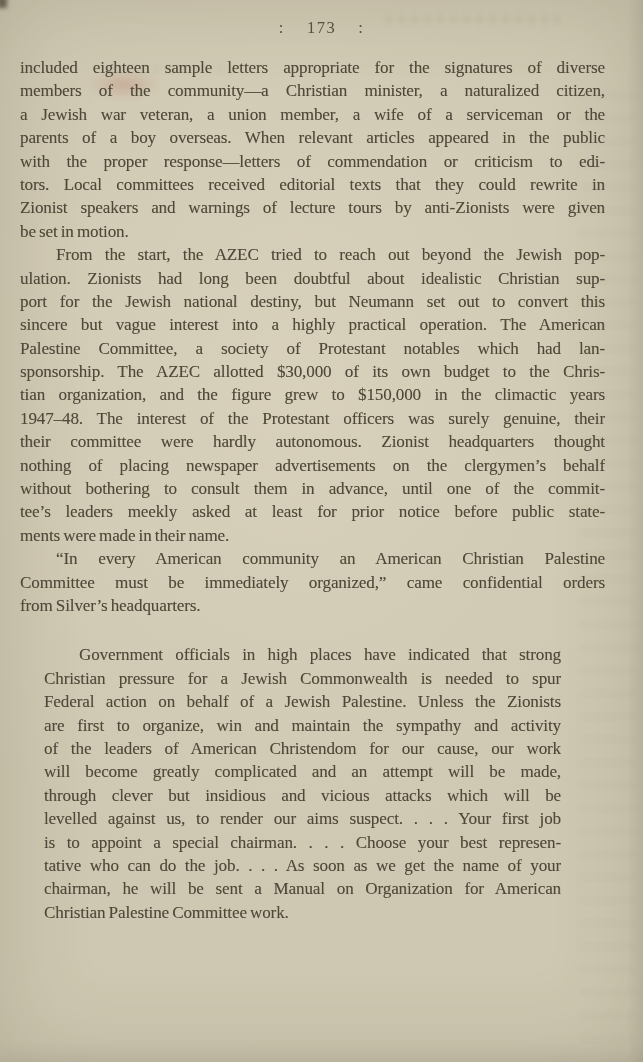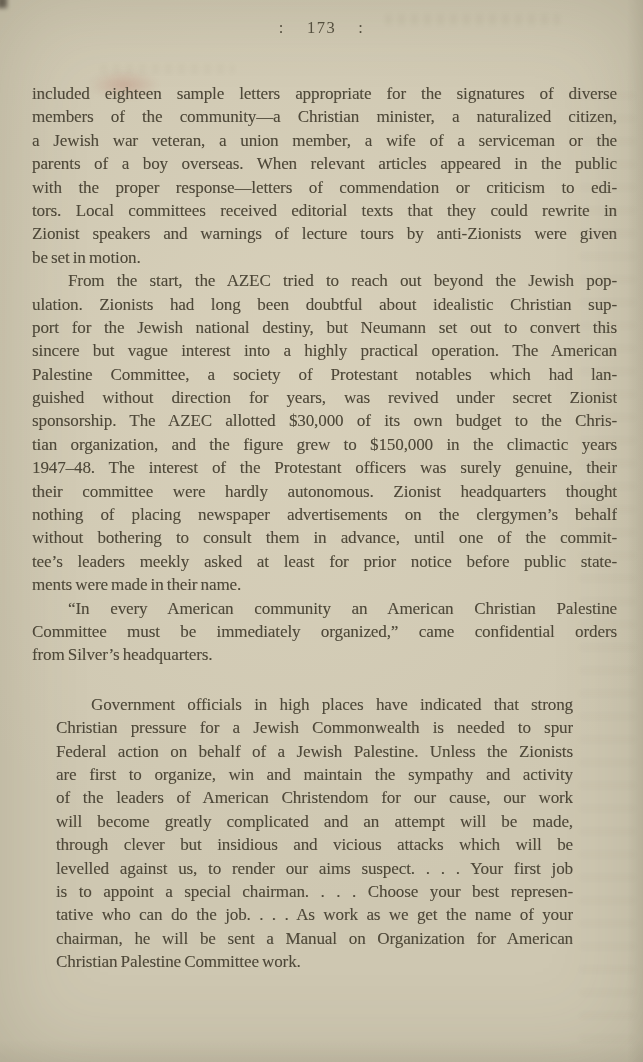--- a/index.html
+++ b/index.html
@@ -58,29 +58,28 @@
     justify-content: center;
     align-items: baseline;
     gap: 22px;
     font-size: 16.5px;
     letter-spacing: 1.5px;
     color: #55503f;
   }
   .header .num { font-variant-numeric: oldstyle-nums; }
   .textblock {
     position: absolute;
-    left: 32px;
+    left: 20px;
     top: 56px;
     width: 585px;
     font-size: 17px;
     line-height: 23.4px;
     word-spacing: -1px;
     letter-spacing: -0.1px;
     text-shadow: 0.3px 0.3px 0 rgba(78,72,57,.30);
-    margin-top: 26px;
   }
   .para { margin: 0; }
   .line {
     text-align: justify;
     text-align-last: justify;
     white-space: normal;
     overflow: hidden;
     height: 23.4px;
   }
   .line.last { text-align-last: left; }
@@ -119,21 +118,20 @@
         <div class="line">tors. Local committees received editorial texts that they could rewrite in</div>
         <div class="line">Zionist speakers and warnings of lecture tours by anti-Zionists were given</div>
         <div class="line last">be set in motion.</div>
       </div>
     <div class="para">
         <div class="line indent">From the start, the AZEC tried to reach out beyond the Jewish pop-</div>
         <div class="line">ulation. Zionists had long been doubtful about idealistic Christian sup-</div>
         <div class="line">port for the Jewish national destiny, but Neumann set out to convert this</div>
         <div class="line">sincere but vague interest into a highly practical operation. The American</div>
         <div class="line">Palestine Committee, a society of Protestant notables which had lan-</div>
-        <div class="line">guished without direction for years, was revived under secret Zionist</div>
         <div class="line">sponsorship. The AZEC allotted $30,000 of its own budget to the Chris-</div>
         <div class="line">tian organization, and the figure grew to $150,000 in the climactic years</div>
         <div class="line">1947–48. The interest of the Protestant officers was surely genuine, their</div>
         <div class="line">their committee were hardly autonomous. Zionist headquarters thought</div>
         <div class="line">nothing of placing newspaper advertisements on the clergymen’s behalf</div>
         <div class="line">without bothering to consult them in advance, until one of the commit-</div>
         <div class="line">tee’s leaders meekly asked at least for prior notice before public state-</div>
         <div class="line last">ments were made in their name.</div>
       </div>
     <div class="para">
@@ -144,19 +142,19 @@
     <div class="para blockquote">
         <div class="line indent">Government officials in high places have indicated that strong</div>
         <div class="line">Christian pressure for a Jewish Commonwealth is needed to spur</div>
         <div class="line">Federal action on behalf of a Jewish Palestine. Unless the Zionists</div>
         <div class="line">are first to organize, win and maintain the sympathy and activity</div>
         <div class="line">of the leaders of American Christendom for our cause, our work</div>
         <div class="line">will become greatly complicated and an attempt will be made,</div>
         <div class="line">through clever but insidious and vicious attacks which will be</div>
         <div class="line">levelled against us, to render our aims suspect. . . . Your first job</div>
         <div class="line">is to appoint a special chairman. . . . Choose your best represen-</div>
-        <div class="line">tative who can do the job. . . . As work as we get the name of your</div>
+        <div class="line">tative who can do the job. . . . As soon as we get the name of your</div>
         <div class="line">chairman, he will be sent a Manual on Organization for American</div>
         <div class="line last">Christian Palestine Committee work.</div>
       </div>
   </div>
 
 </div>
 
 </body></html>

